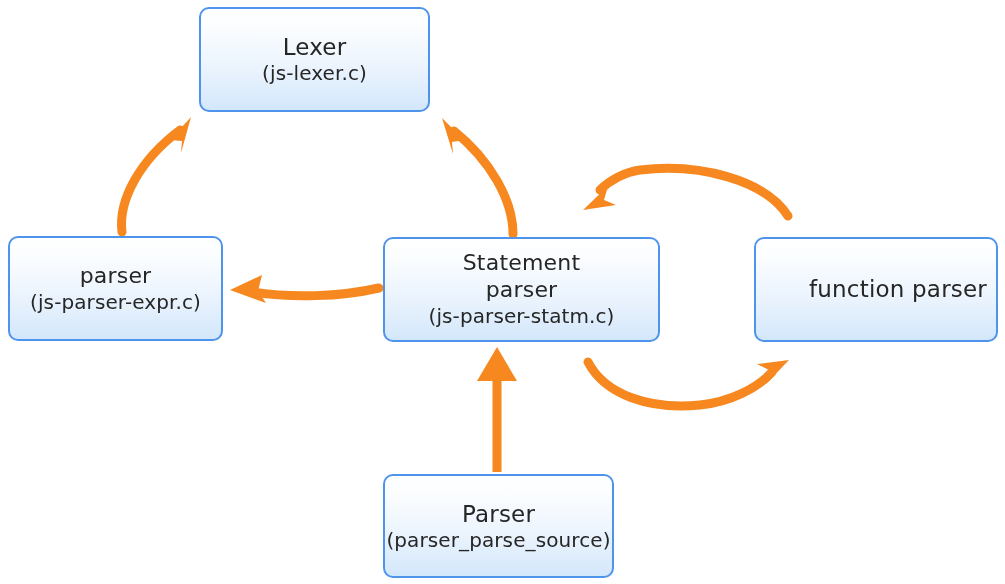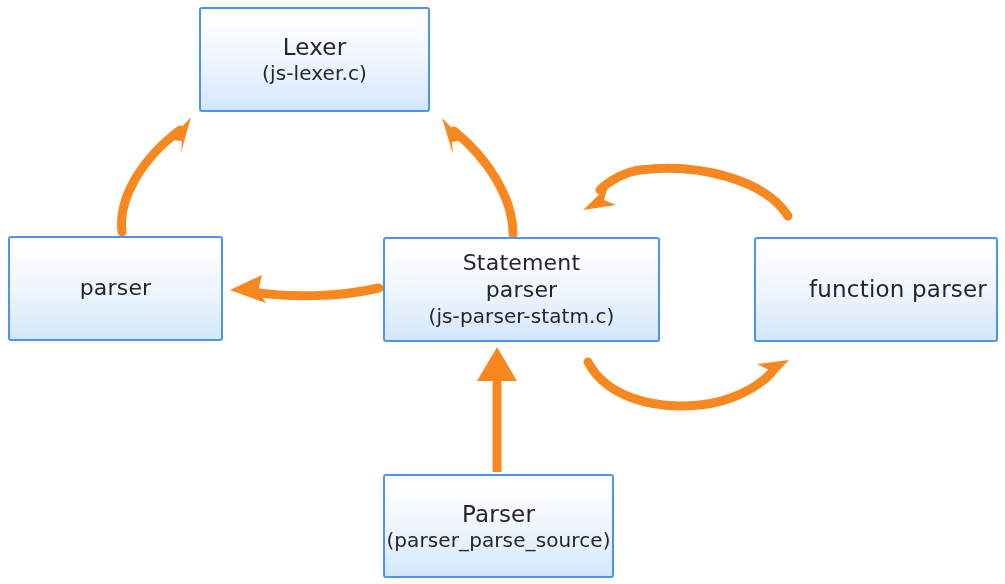--- a/index.html
+++ b/index.html
@@ -15,21 +15,21 @@
     position: relative;
     width: 1005px;
     height: 584px;
     background: #ffffff;
     overflow: hidden;
   }
   .node {
     position: absolute;
     box-sizing: border-box;
     border: 2px solid #4f94ec;
-    border-radius: 3px;
+    border-radius: 10px;
     background: linear-gradient(to bottom, #ffffff 0%, #fbfdff 18%, #eaf3fd 60%, #d3e7fb 100%);
     display: flex;
     flex-direction: column;
     align-items: center;
     justify-content: center;
     text-align: center;
     color: #262626;
     line-height: 1.22;
     padding: 2px 4px;
   }
@@ -93,20 +93,21 @@
     </g>
   </svg>
 
   <div class="node" style="left:199px; top:7px; width:231px; height:105px;">
     <div class="title">Lexer</div>
     <div class="subtitle">(js-lexer.c)</div>
   </div>
 
   <div class="node two-line-title" style="left:8px; top:236px; width:215px; height:105px;">
     <div class="title">parser</div>
+    <div class="subtitle">(js-parser-expr.c)</div>
   </div>
 
   <div class="node two-line-title" style="left:383px; top:237px; width:277px; height:105px;">
     <div class="title">Statement</div>
     <div class="title">parser</div>
     <div class="subtitle">(js-parser-statm.c)</div>
   </div>
 
   <div class="node" style="left:754px; top:237px; width:244px; height:105px;padding-left:48px;">
     <div class="title">function parser</div>

